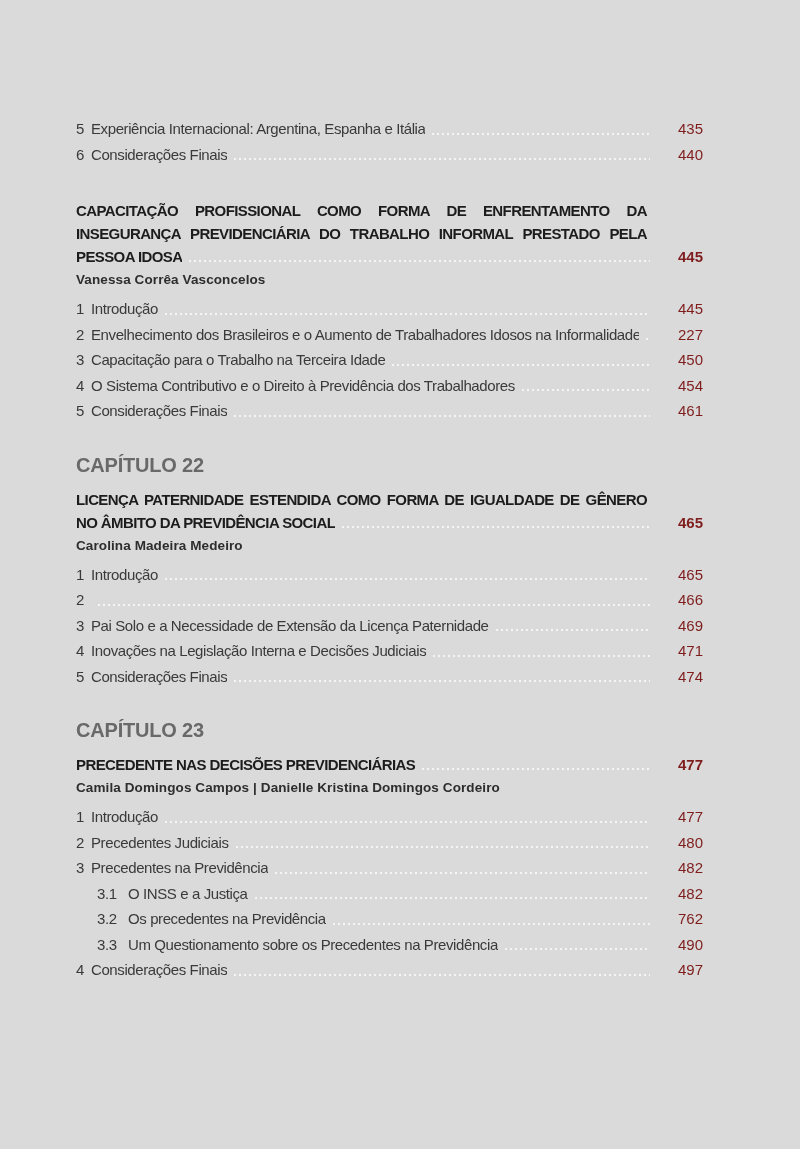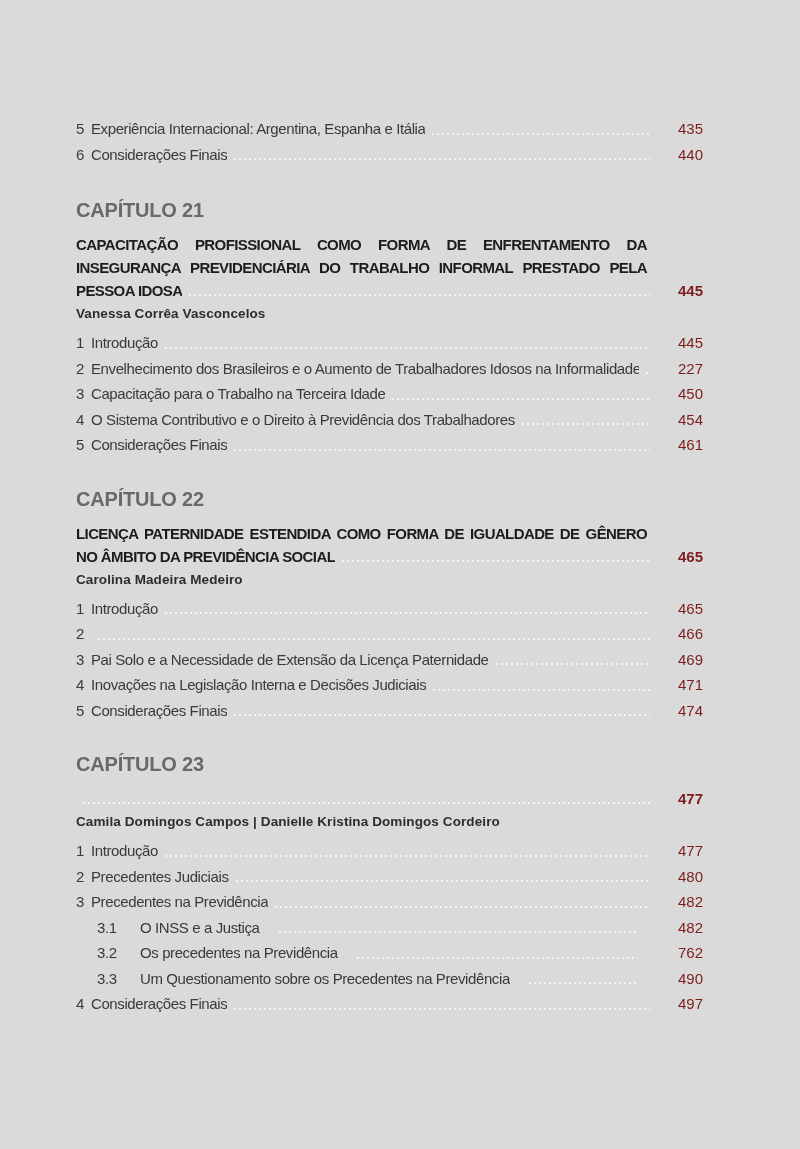--- a/index.html
+++ b/index.html
@@ -59,21 +59,21 @@
     letter-spacing: 0.1px;
   }
   .items { margin-top: 6px; }
   .item-row {
     line-height: 25.5px;
     font-size: 15px;
     letter-spacing: -0.4px;
     color: #3a3a3a;
   }
   .num { flex: 0 0 15px; white-space: nowrap; }
-  .sub { padding-left: 21px; gap: 12px; }
+  .sub { padding-left: 21px; }
   .sub .num { flex: 0 0 31px; }
   .label {
     flex: 0 1 auto;
     white-space: nowrap;
     overflow: hidden;
   }
   .leader {
     flex: 1 1 4px;
     min-width: 4px;
     height: 2px;
@@ -104,21 +104,20 @@
       </div>
       <div class="row item-row">
         <span class="num">6</span>
         <span class="label">Considerações Finais</span>
         <div class="leader"></div>
         <span class="page-num">440</span>
       </div>
     </div>
 
     <div class="section-ch21">
-      <div class="chap-label">CAPÍTULO 21</div>
       <div class="chap-title">
         <div class="jline">CAPACITAÇÃO PROFISSIONAL COMO FORMA DE ENFRENTAMENTO DA</div>
         <div class="jline">INSEGURANÇA PREVIDENCIÁRIA DO TRABALHO INFORMAL PRESTADO PELA</div>
         <div class="row title-row">
           <span class="label">PESSOA IDOSA</span>
           <div class="leader"></div>
           <span class="page-num">445</span>
         </div>
       </div>
       <div class="authors">Vanessa Corrêa Vasconcelos</div>
@@ -197,20 +196,21 @@
           <div class="leader"></div>
           <span class="page-num">474</span>
         </div>
       </div>
     </div>
 
     <div class="section-ch23">
       <div class="chap-label">CAPÍTULO 23</div>
       <div class="chap-title">
         <div class="row title-row">
+          <span class="label">PRECEDENTE NAS DECISÕES PREVIDENCIÁRIAS</span>
           <div class="leader"></div>
           <span class="page-num">477</span>
         </div>
       </div>
       <div class="authors">Camila Domingos Campos | Danielle Kristina Domingos Cordeiro</div>
       <div class="items">
         <div class="row item-row">
           <span class="num">1</span>
           <span class="label">Introdução</span>
           <div class="leader"></div>

